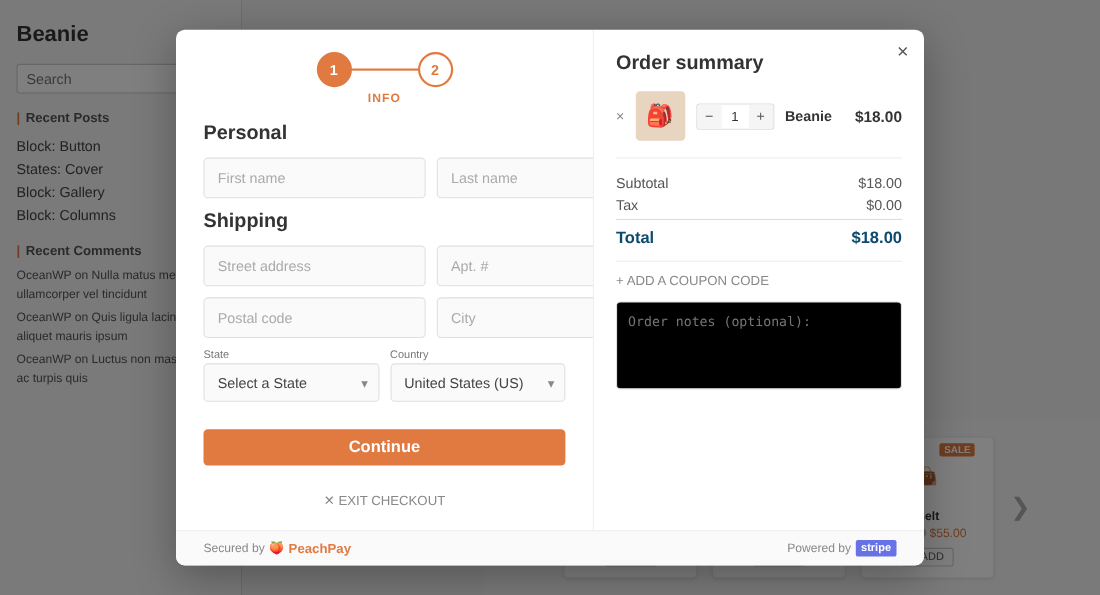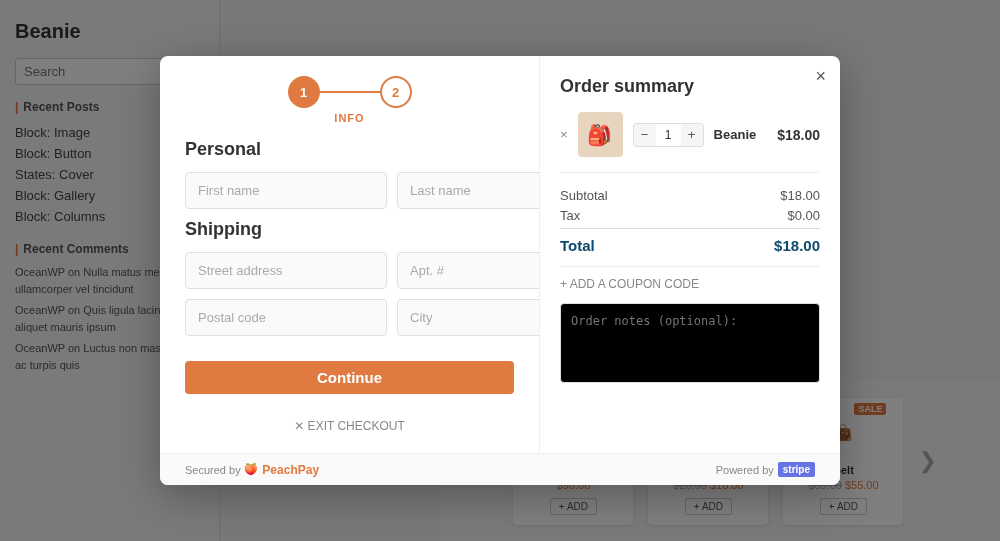--- a/index.html
+++ b/index.html
@@ -489,21 +489,20 @@
   </style>
 </head>
 <body>
 
 <div class="bg-page">
   <div class="bg-sidebar">
     <div class="site-title">Beanie</div>
     <input class="search-box" type="text" placeholder="Search" style="">
     <div class="section-title">Recent Posts</div>
     <div id="sidebar-menu-items">
-        <div class="menu-item">Block: Image</div>
         <div class="menu-item">Block: Button</div>
         <div class="menu-item">States: Cover</div>
         <div class="menu-item">Block: Gallery</div>
         <div class="menu-item">Block: Columns</div>
       </div>
     <div class="section-gap">
       <div class="section-title">Recent Comments</div>
       <div id="sidebar-comments">
           <div class="comment-text">OceanWP on Nulla matus metus ullamcorper vel tincidunt</div>
           <div class="comment-text">OceanWP on Quis ligula lacinia aliquet mauris ipsum</div>
@@ -551,20 +550,38 @@
 
         
         <div class="section-heading">Shipping</div>
         <div class="form-row">
           <input class="form-input wide" type="text" placeholder="Street address" style="">
           <input class="form-input narrow" type="text" placeholder="Apt. #" style="">
         </div>
         <div class="form-row">
           <input class="form-input" type="text" placeholder="Postal code" style="">
           <input class="form-input" type="text" placeholder="City" style="">
+        </div>
+        <div class="select-group">
+          <div class="select-label-group" style="flex:1;">
+            <span class="select-field-label">State</span>
+            <div class="select-wrapper">
+              <select class="form-select">
+                <option>Select a State</option>
+              </select>
+            </div>
+          </div>
+          <div class="select-label-group" style="flex:1;">
+            <span class="select-field-label">Country</span>
+            <div class="select-wrapper">
+              <select class="form-select">
+                <option>United States (US)</option>
+              </select>
+            </div>
+          </div>
         </div>
 
         <button class="continue-btn">Continue</button>
         <div class="exit-checkout">✕ EXIT CHECKOUT</div>
       </div>
 
       <div class="order-summary">
         <div class="order-title">Order summary</div>
 
         <div class="order-item">

